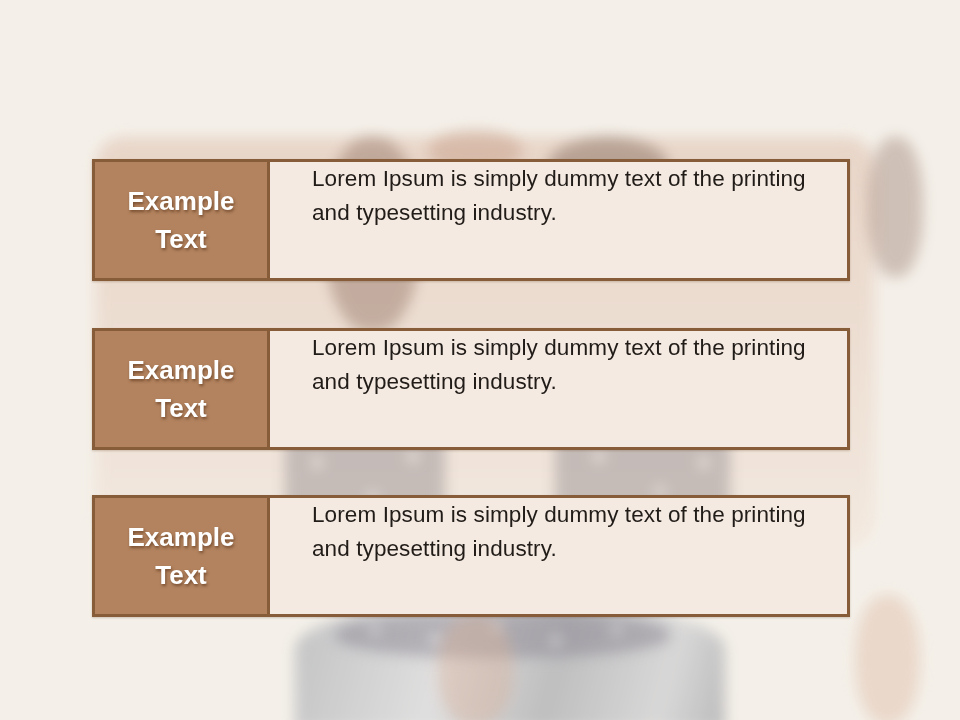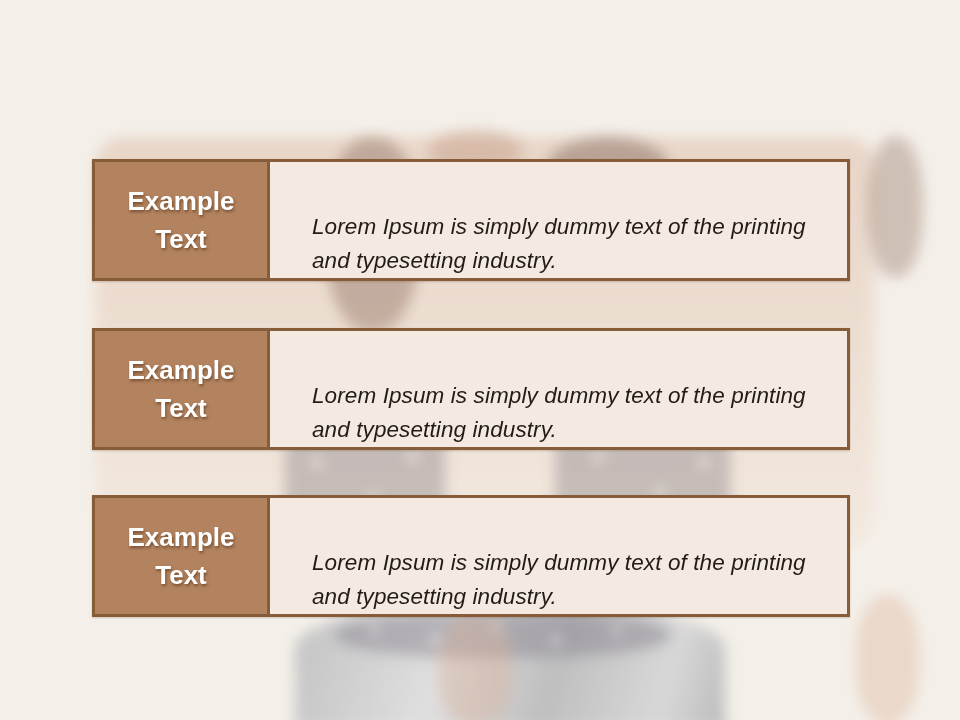--- a/index.html
+++ b/index.html
@@ -65,22 +65,22 @@
   .block-1{top:159px;} .block-2{top:328px;} .block-3{top:495px;}
   .block-label{
     width:175px;flex:0 0 175px;box-sizing:border-box;
     background:#b3835f;border-right:3px solid #875c38;
     display:flex;align-items:center;justify-content:center;text-align:center;
     color:#ffffff;font-weight:bold;font-size:26px;line-height:38px;
     text-shadow:1px 2px 3px rgba(70,35,10,.55);
     padding:0 12px;
   }
   .block-body{
-    flex:1;display:flex;align-items:flex-end;
-    padding-left:42px;box-sizing:border-box;font-style:italic;
+    flex:1;display:flex;align-items:flex-start;
+    padding-left:42px;box-sizing:border-box;
   }
   .block-body p{
     margin:0;max-width:505px;
     color:#211c18;font-size:22.5px;line-height:34px;letter-spacing:.1px;
   }
 </style>
 </head>
 <body>
 
 <div class="slide">

